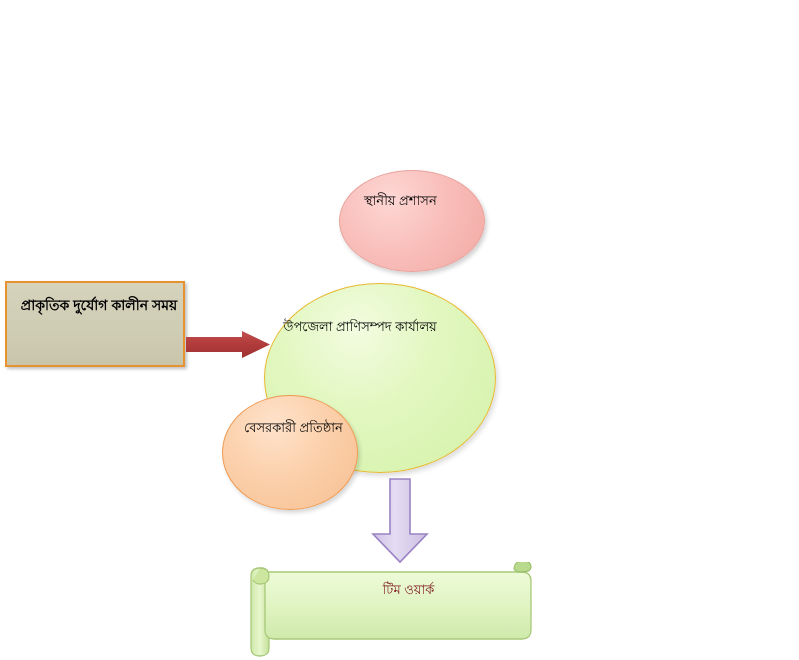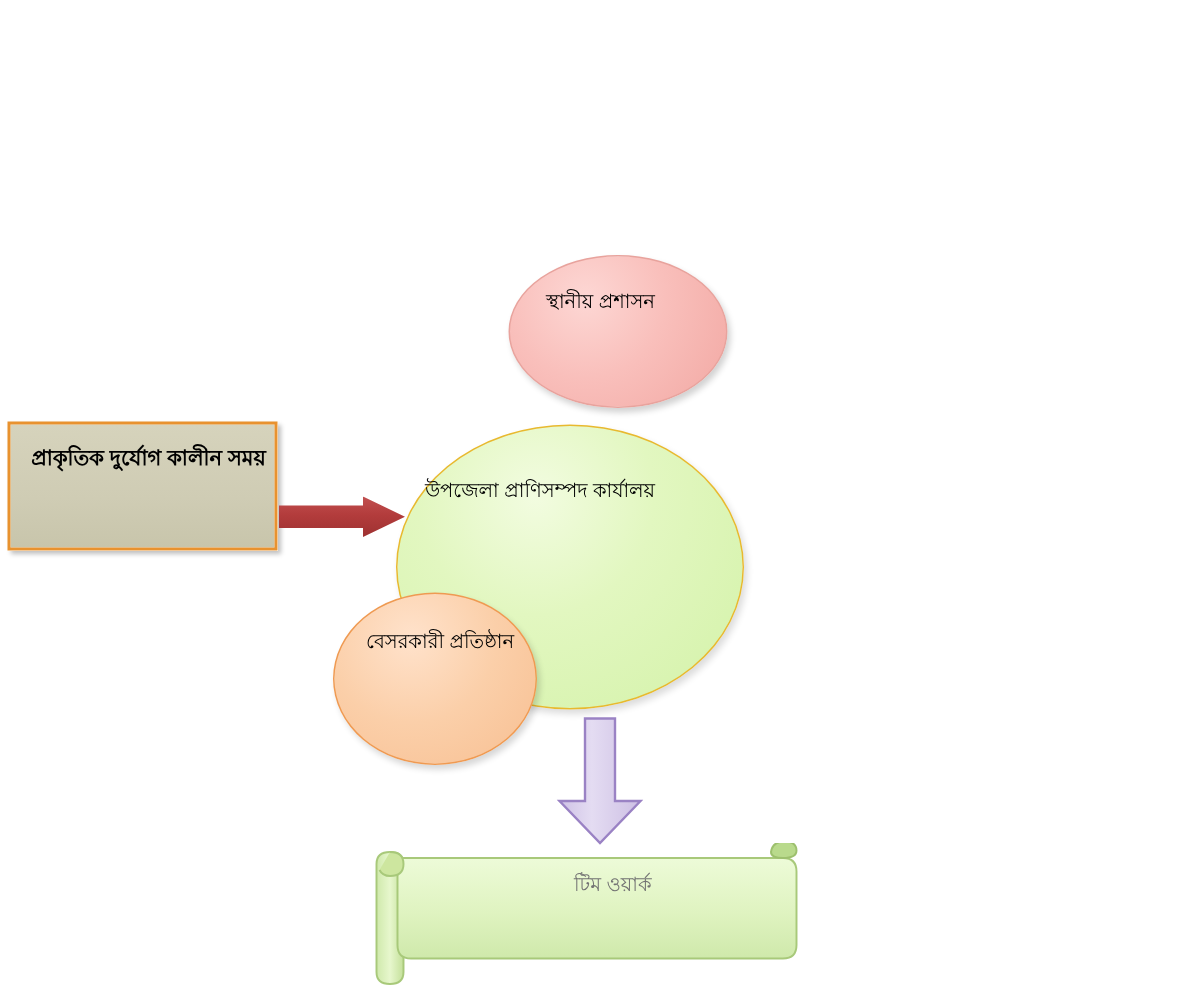--- a/index.html
+++ b/index.html
@@ -165,21 +165,21 @@
     width: 294px;
     height: 96px;
   }
   #scroll-banner .banner-label {
     position: absolute;
     left: 58px;
     top: 18px;
     width: 205px;
     text-align: center;
     font-size: 13px;
-    color: #737373;
+    color: #7f1d1d;
     z-index: 5;
   }
 </style>
 </head>
 <body>
 
 <div id="canvas">
 
 
   <div id="source-box">

